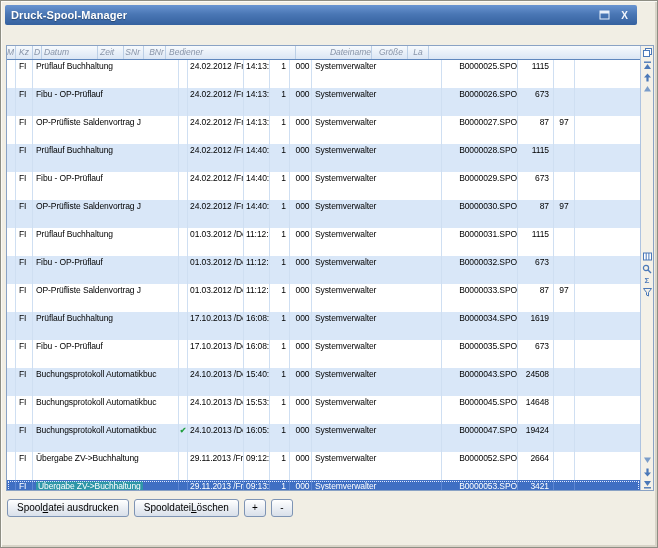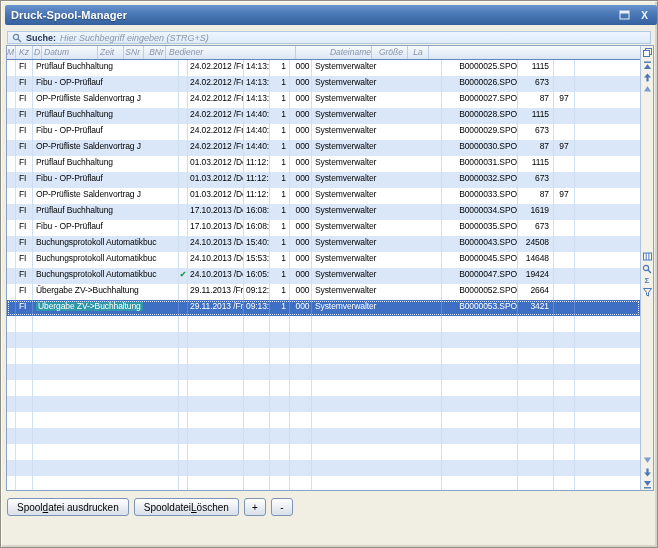--- a/index.html
+++ b/index.html
@@ -1,34 +1,34 @@
 <!DOCTYPE html>
 <html><head>
 <meta charset="utf-8">
 <style>
   html,body{margin:0;padding:0;width:658px;height:548px;font-family:"Liberation Sans",sans-serif;background:#c9c5ba;}
   .window{position:absolute;inset:0;background:#f1eee4;border:1px solid #8e8e84;box-shadow:inset 1px 1px 0 #fbfaf5, inset -2px -2px 0 #d8d4c8;box-sizing:border-box;overflow:hidden;}
   
-  .titlebar{position:absolute;left:4px;top:4px;right:0;height:20px;background:linear-gradient(#6a95d1,#4a77b5 45%,#35619f);border-radius:2px;display:flex;align-items:center;padding:0 6px;box-sizing:border-box;}
+  .titlebar{position:absolute;left:4px;top:4px;right:20px;height:20px;background:linear-gradient(#6a95d1,#4a77b5 45%,#35619f);border-radius:2px;display:flex;align-items:center;padding:0 6px;box-sizing:border-box;}
   .title{color:#fff;font-size:11px;font-weight:bold;text-shadow:0 1px 1px rgba(0,0,0,.35);letter-spacing:.1px;flex:1;}
   .tb-icons{display:flex;align-items:center;gap:7px;}
   .tb-btn{width:13px;height:12px;display:flex;align-items:center;justify-content:center;color:#eaf1fb;cursor:default;}
   .close-x{font-size:10px;font-weight:bold;color:#f2f6fd;}
   
   .searchbar{position:absolute;left:6px;top:30px;right:6px;height:13px;background:linear-gradient(#eef5fd,#dcebfb);border:1px solid #b4c9e6;display:flex;align-items:center;padding:0 4px;box-sizing:border-box;}
   .search-label{font-size:9px;font-weight:bold;color:#26364e;margin:0 4px 0 4px;}
   .search-ph{font-size:9px;font-style:italic;color:#8d97a6;}
   
   .grid{position:absolute;left:5px;top:44px;width:648px;height:446px;border:1px solid #8aa2c4;background:#fff;box-sizing:border-box;display:flex;}
   .grid-main{flex:1;display:flex;flex-direction:column;overflow:hidden;}
   .grid-header{height:13px;display:flex;background:linear-gradient(#f7fafd,#dbe6f4);border-bottom:1px solid #5f87bd;flex:none;}
   .hcell{font-size:8.5px;font-style:italic;color:#8894a8;line-height:12px;padding:0 0 0 3px;border-right:1px solid #bccfe6;overflow:hidden;white-space:nowrap;box-sizing:border-box;flex:none;}
   .hcell.sorted{font-style:normal;font-weight:bold;color:#000;background:linear-gradient(#ffffff,#eef3fa);}
   .grid-body{flex:1;display:flex;flex-direction:column;}
-  .row{height:16px;display:flex;flex:none;background:#fff;}
+  .row{height:28px;display:flex;flex:none;background:#fff;}
   .row.even{background:#d9e7f8;}
   .row.selected{background:#3f6fc3;outline:1px dotted #dfe9ff;outline-offset:-2px;}
   .row.selected .cell{color:#fff;border-right-color:#5c86d2;}
   .cell{font-size:8.5px;color:#000;line-height:12px;letter-spacing:-0.1px;padding:0 0 0 3px;border-right:1px solid #cfdff2;overflow:hidden;white-space:nowrap;box-sizing:border-box;flex:none;}
   .col-m{width:9px;padding:0;}
   .col-kz{width:17px;}
   .col-name{width:146px;}
   .col-d{width:9px;padding:0;text-align:center;}
   .col-datum{width:56px;padding-left:2px;}
   .col-zeit{width:26px;padding-left:2px;}
@@ -41,21 +41,21 @@
   .col-filler{flex:1;border-right:none;}
   .check{color:#1f9e3c;font-size:8px;font-weight:bold;}
   .name-hl{background:#2f97a8;color:#fff;padding:0 2px;}
   
   .strip{width:13px;flex:none;border-left:1px solid #aec3e0;background:#f4f1e8;display:flex;flex-direction:column;align-items:center;box-sizing:border-box;}
   .strip .hdr{height:13px;display:flex;align-items:center;justify-content:center;flex:none;}
   .sicon{width:11px;height:12px;display:flex;align-items:center;justify-content:center;flex:none;color:#4a78b8;font-size:8px;cursor:default;}
   .spacer{flex:1;}
   .sum-glyph{font-size:8px;color:#4a78b8;font-weight:bold;}
   
-  .footer{position:absolute;left:6px;top:497px;height:19px;display:flex;gap:5px;align-items:flex-start;}
+  .footer{position:absolute;left:6px;top:497px;height:19px;display:flex;gap:5px;align-items:center;}
   .btn{height:18px;padding:0 9px;font-size:10px;color:#000;background:linear-gradient(#ffffff,#e9edf3 55%,#d9e0ea);border:1px solid #7e94b4;border-radius:3px;display:flex;align-items:center;box-sizing:border-box;}
   .btn.small{width:22px;justify-content:center;padding:0;}
   .mn{text-decoration:underline;}
   svg{display:block;}
 </style>
 </head>
 <body>
 
 <div class="window">
 
@@ -65,30 +65,20 @@
       <span class="tb-btn">
         <svg width="11" height="10" viewBox="0 0 11 10">
             <rect x="1" y="1" width="9" height="8" fill="none" stroke="#eaf1fb" stroke-width="1"></rect>
             <rect x="1" y="1" width="9" height="2.5" fill="#eaf1fb"></rect>
           </svg>
       </span>
       <span class="tb-btn close-x">X</span>
     </span>
   </div>
 
-  <div class="searchbar">
-    <span>
-      <svg width="10" height="10" viewBox="0 0 10 10">
-          <circle cx="4" cy="4" r="2.6" fill="none" stroke="#6b86a8" stroke-width="1.2"></circle>
-          <line x1="6" y1="6" x2="9" y2="9" stroke="#6b86a8" stroke-width="1.4"></line>
-        </svg>
-    </span>
-    <span class="search-label">Suche:</span>
-    <span class="search-ph">Hier Suchbegriff eingeben (STRG+S)</span>
-  </div>
 
   <div class="grid">
     <div class="grid-main">
       <div class="grid-header" id="grid-header">
           <div class="hcell col-m">M</div>
           <div class="hcell col-kz">Kz</div>
           <div class="hcell col-d">D</div>
           <div class="hcell col-datum">Datum</div>
           <div class="hcell col-zeit">Zeit</div>
           <div class="hcell col-snr">SNr</div>

